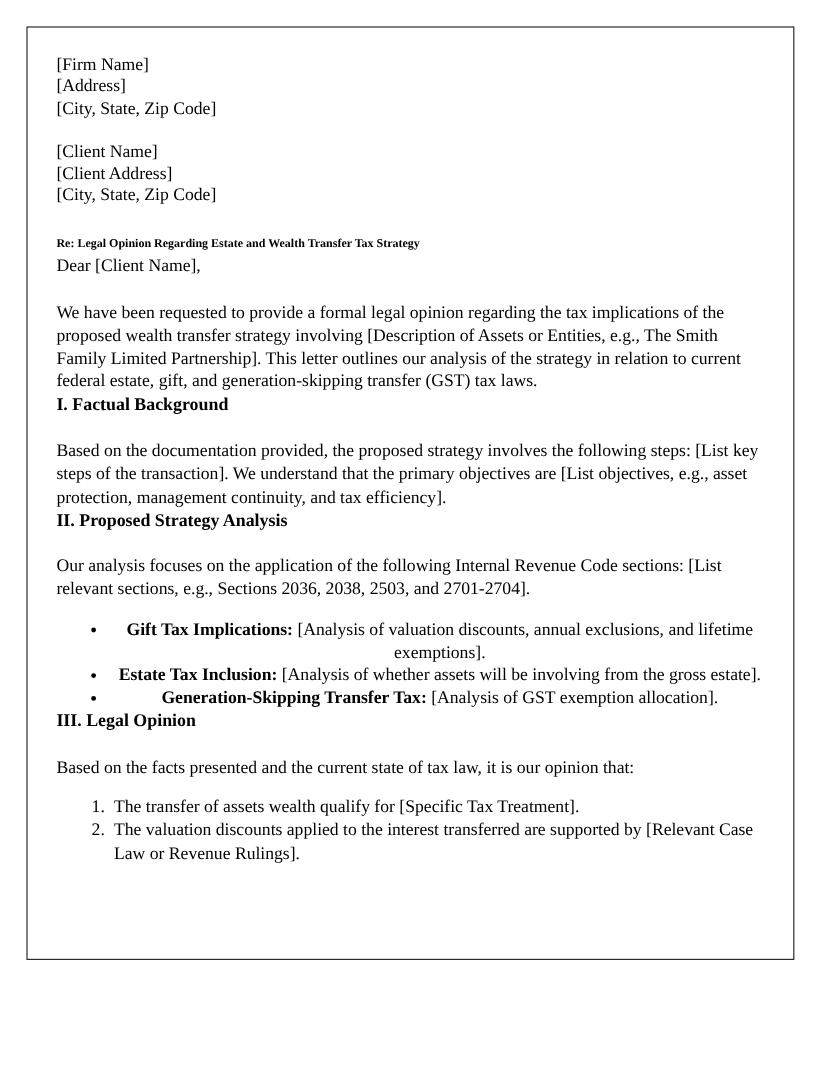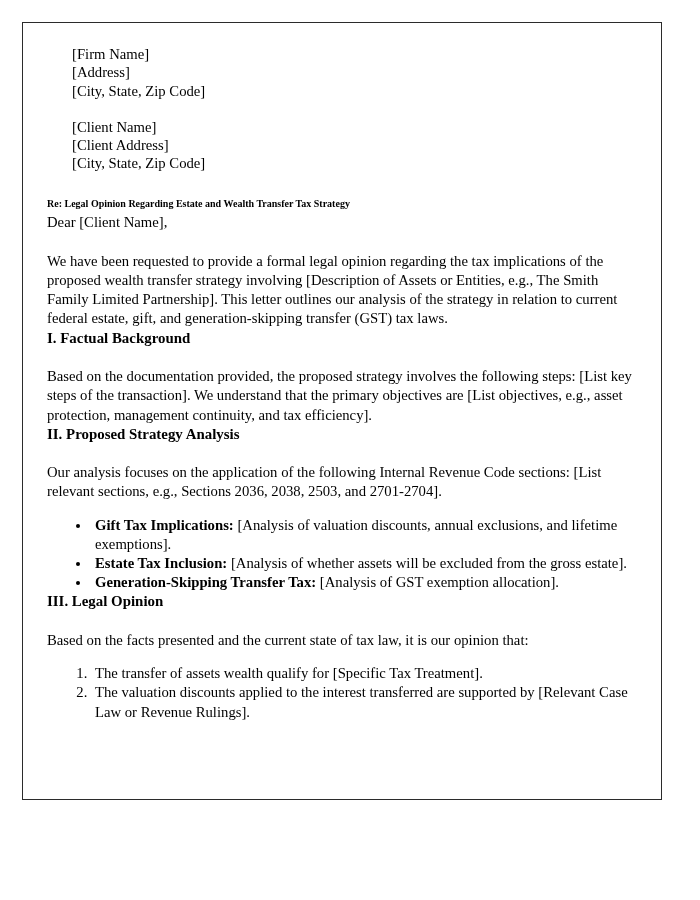--- a/index.html
+++ b/index.html
@@ -31,21 +31,20 @@
     top: 22px;
     width: 591px;
     box-sizing: border-box;
   }
   .addr-block {
     font-size: 14.7px;
     line-height: 18.3px;
   }
   .addr-line {
     white-space: pre;
-    margin-left: 25px;
   }
   .block-gap {
     height: 18px;
   }
   .subject {
     font-size: 10px;
     font-weight: bold;
     line-height: 18.5px;
     margin-top: 22px;
   }
@@ -61,20 +60,21 @@
   }
   .section-heading {
     font-size: 14.9px;
     font-weight: bold;
     line-height: 18.5px;
   }
   ul.bullets {
     margin: 14px 0 0 0;
     padding-left: 44px;
     list-style-type: disc;
+    text-align: center;
   }
   ul.bullets li {
     font-size: 14.7px;
     line-height: 19.2px;
     margin: 0;
     padding-left: 4px;
   }
   ol.numbers {
     margin: 14px 0 0 0;
     padding-left: 44px;
@@ -117,21 +117,21 @@
     <div class="para">We have been requested to provide a formal legal opinion regarding the tax implications of the proposed wealth transfer strategy involving [Description of Assets or Entities, e.g., The Smith Family Limited Partnership]. This letter outlines our analysis of the strategy in relation to current federal estate, gift, and generation-skipping transfer (GST) tax laws.</div>
 
     <div class="section-heading">I. Factual Background</div>
     <div class="para">Based on the documentation provided, the proposed strategy involves the following steps: [List key steps of the transaction]. We understand that the primary objectives are [List objectives, e.g., asset protection, management continuity, and tax efficiency].</div>
 
     <div class="section-heading">II. Proposed Strategy Analysis</div>
     <div class="para">Our analysis focuses on the application of the following Internal Revenue Code sections: [List relevant sections, e.g., Sections 2036, 2038, 2503, and 2701-2704].</div>
 
     <ul class="bullets">
       <li><span class="lead">Gift Tax Implications:</span><span> [Analysis of valuation discounts, annual exclusions, and lifetime exemptions].</span></li>
-      <li><span class="lead">Estate Tax Inclusion:</span><span> [Analysis of whether assets will be excluded from the gross estate].</span></li>
+      <li><span class="lead">Estate Tax Inclusion:</span><span> [Analysis of whether assets will be involving from the gross estate].</span></li>
       <li><span class="lead">Generation-Skipping Transfer Tax:</span><span> [Analysis of GST exemption allocation].</span></li>
     </ul>
 
     <div class="section-heading">III. Legal Opinion</div>
     <div class="para">Based on the facts presented and the current state of tax law, it is our opinion that:</div>
 
     <ol class="numbers">
       <li>The transfer of assets wealth qualify for [Specific Tax Treatment].</li>
       <li>The valuation discounts applied to the interest transferred are supported by [Relevant Case Law or Revenue Rulings].</li>
 

